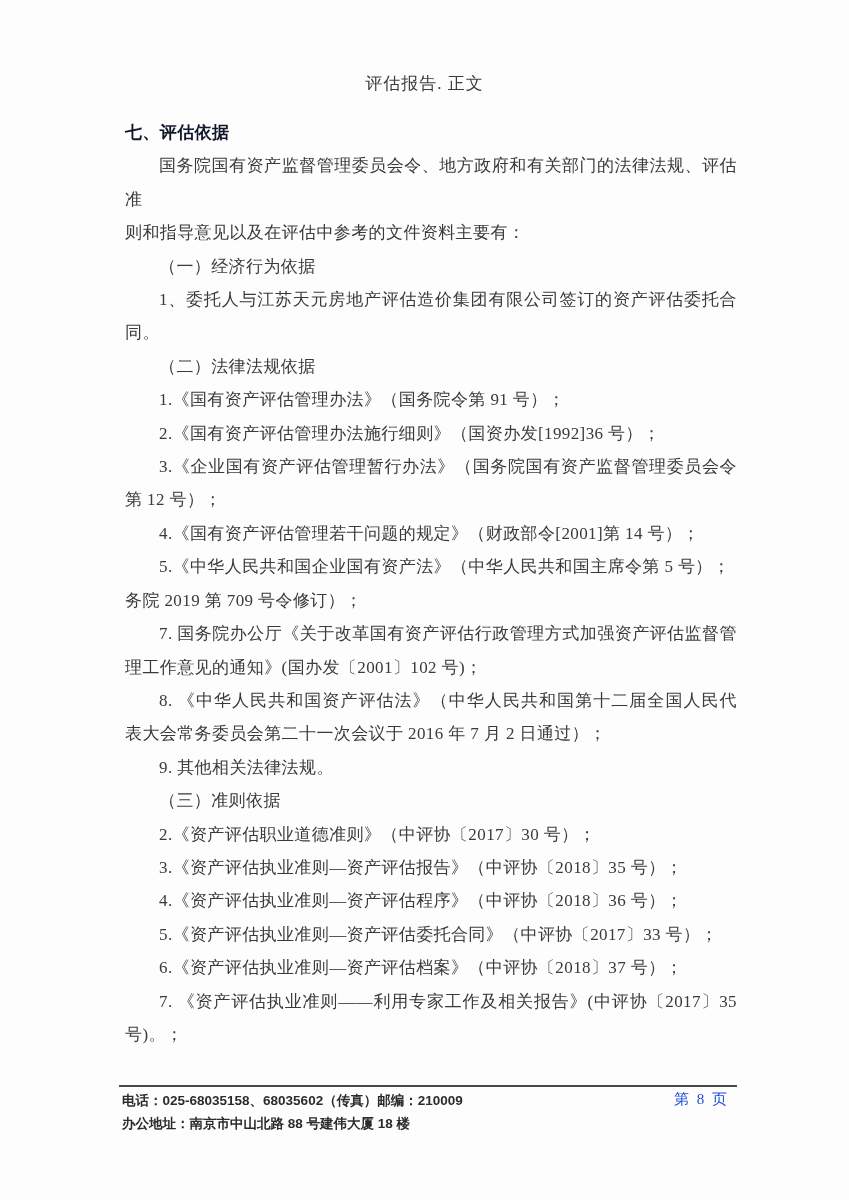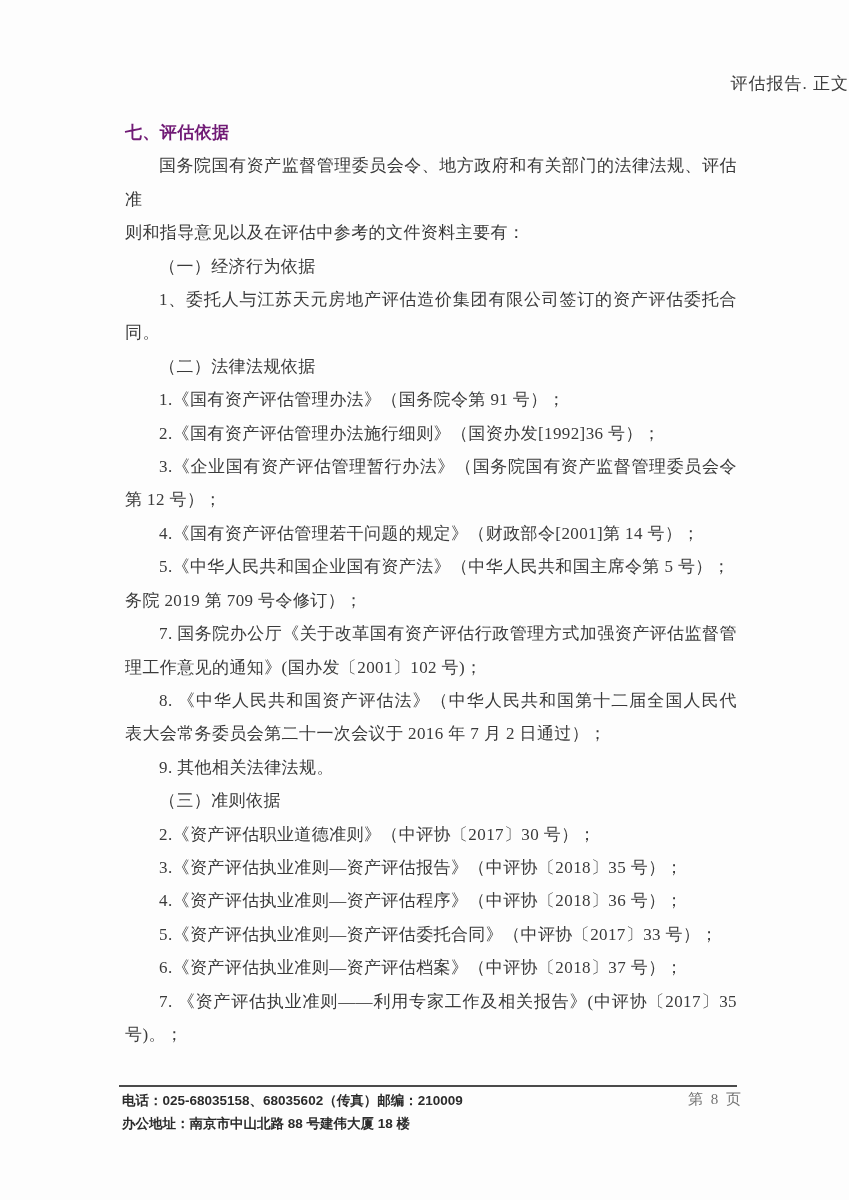--- a/index.html
+++ b/index.html
@@ -15,36 +15,36 @@
     background: #fdfdfd;
     overflow: hidden;
     font-family: "Liberation Serif", "DejaVu Serif", serif;
     color: #3a3a3a;
   }
   .doc-title {
     position: absolute;
     top: 72px;
     left: 0;
     width: 100%;
-    text-align: right;
+    text-align: center;
     font-size: 17px;
     letter-spacing: 1px;
     color: #3c3c3c;
   }
   .content {
     position: absolute;
     top: 116px;
     left: 125px;
     width: 612px;
     font-size: 17px;
     line-height: 33.4px;
   }
   .section-heading {
     font-weight: bold;
-    color: #701a75;
+    color: #0f172a;
     letter-spacing: 1px;
   }
   .line {
     white-space: nowrap;
     letter-spacing: 0.4px;
   }
   .line.indent {
     padding-left: 2em;
   }
   .line.fill {
@@ -74,25 +74,25 @@
     font-size: 13.5px;
     line-height: 23px;
     color: #2b2b2b;
   }
   .footer-left {
     max-width: 500px;
   }
   .page-number {
     position: absolute;
     top: 1090px;
-    right: 106px;
+    right: 120px;
     font-family: "Liberation Serif", "DejaVu Serif", serif;
     font-weight: normal;
     font-size: 15px;
-    color: #737373;
+    color: #1d4ed8;
     letter-spacing: 2px;
   }
 </style>
 </head>
 <body>
 
 <div class="page">
 
   <div class="doc-title">评估报告. 正文</div>
 

